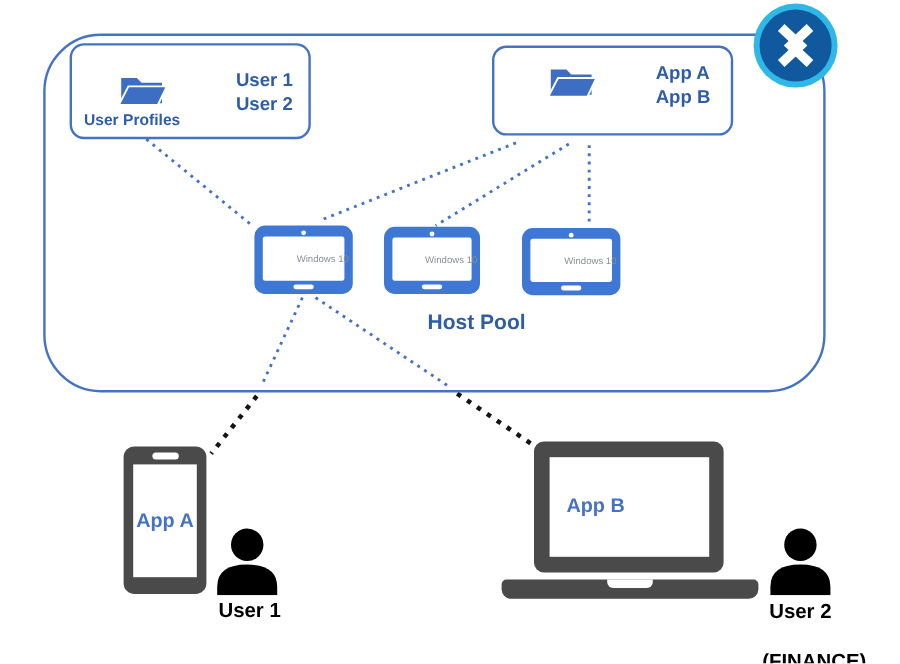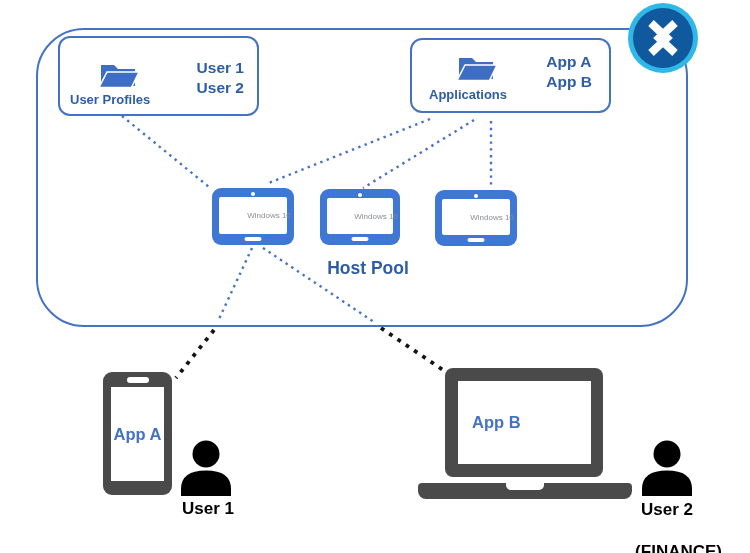--- a/index.html
+++ b/index.html
@@ -27,21 +27,21 @@
   .avd-circle{left:627px;top:2px;width:72px;height:72px;}
   
   .device{background:#3E78D4;border-radius:9px;}
   .device .cam{position:absolute;top:3.5px;left:50%;transform:translateX(-50%);
     width:4px;height:4px;border-radius:50%;background:#fff;}
   .device .screen{position:absolute;left:7px;right:7px;top:9px;bottom:11px;background:#fff;
     border-radius:2px;display:flex;align-items:center;justify-content:center;gap:3px;padding-left:29px;}
   .device .home{position:absolute;bottom:4px;left:50%;transform:translateX(-50%);
     width:17px;height:4px;border-radius:2px;background:#fff;}
   .win-text{color:#8a8f94;font-size:8px;letter-spacing:0;white-space:nowrap;}
-  .host-pool-label{left:298px;top:258px;width:140px;text-align:center;
+  .host-pool-label{left:298px;top:258px;width:140px;text-align:right;
     color:#2E5DA6;font-weight:bold;font-size:17.5px;}
   
   .phone{left:103px;top:372px;width:69px;height:123px;background:#4a4a4a;border-radius:9px;}
   .phone .speaker{position:absolute;top:5px;left:50%;transform:translateX(-50%);
     width:22px;height:6px;border-radius:3px;background:#fff;}
   .phone .p-screen{position:absolute;left:8px;right:8px;top:15px;bottom:14px;background:#fff;
     display:flex;align-items:center;justify-content:center;}
   .app-label{color:#4472C4;font-weight:bold;font-size:16.5px;white-space:nowrap;}
   
   .laptop-screen{left:445px;top:368px;width:158px;height:109px;background:#4a4a4a;border-radius:8px;}
@@ -83,21 +83,20 @@
       <div>User 1</div>
       <div>User 2</div>
     </div>
   </div>
 
   <div class="abs res-box" style="left:410px;top:38px;width:197px;height:71px;">
     <svg class="abs" style="left:44px;top:11px;" width="42" height="36" viewBox="0 0 42 36">
       <path d="M3 7 L16 7 L20 11 L37 11 L37 28 L3 28 Z" fill="#3E6DC4"></path>
       <path d="M9 14 L41 14 L33.5 29.5 L1 29.5 Z" fill="#3E6DC4" stroke="#fff" stroke-width="1.6"></path>
     </svg>
-    <div class="res-title" style="left:17px;top:47px;">Applications</div>
     <div class="res-items" style="right:17px;top:12px;">
       <div>App A</div>
       <div>App B</div>
     </div>
   </div>
 
   <svg class="abs avd-circle" viewBox="0 0 72 72">
     <circle cx="36" cy="36" r="35" fill="#2FB7E8"></circle>
     <circle cx="36" cy="36" r="30" fill="#11599E"></circle>
     <polyline points="24,21 40,36 24,51" stroke="#fff" stroke-width="8" fill="none"></polyline>

